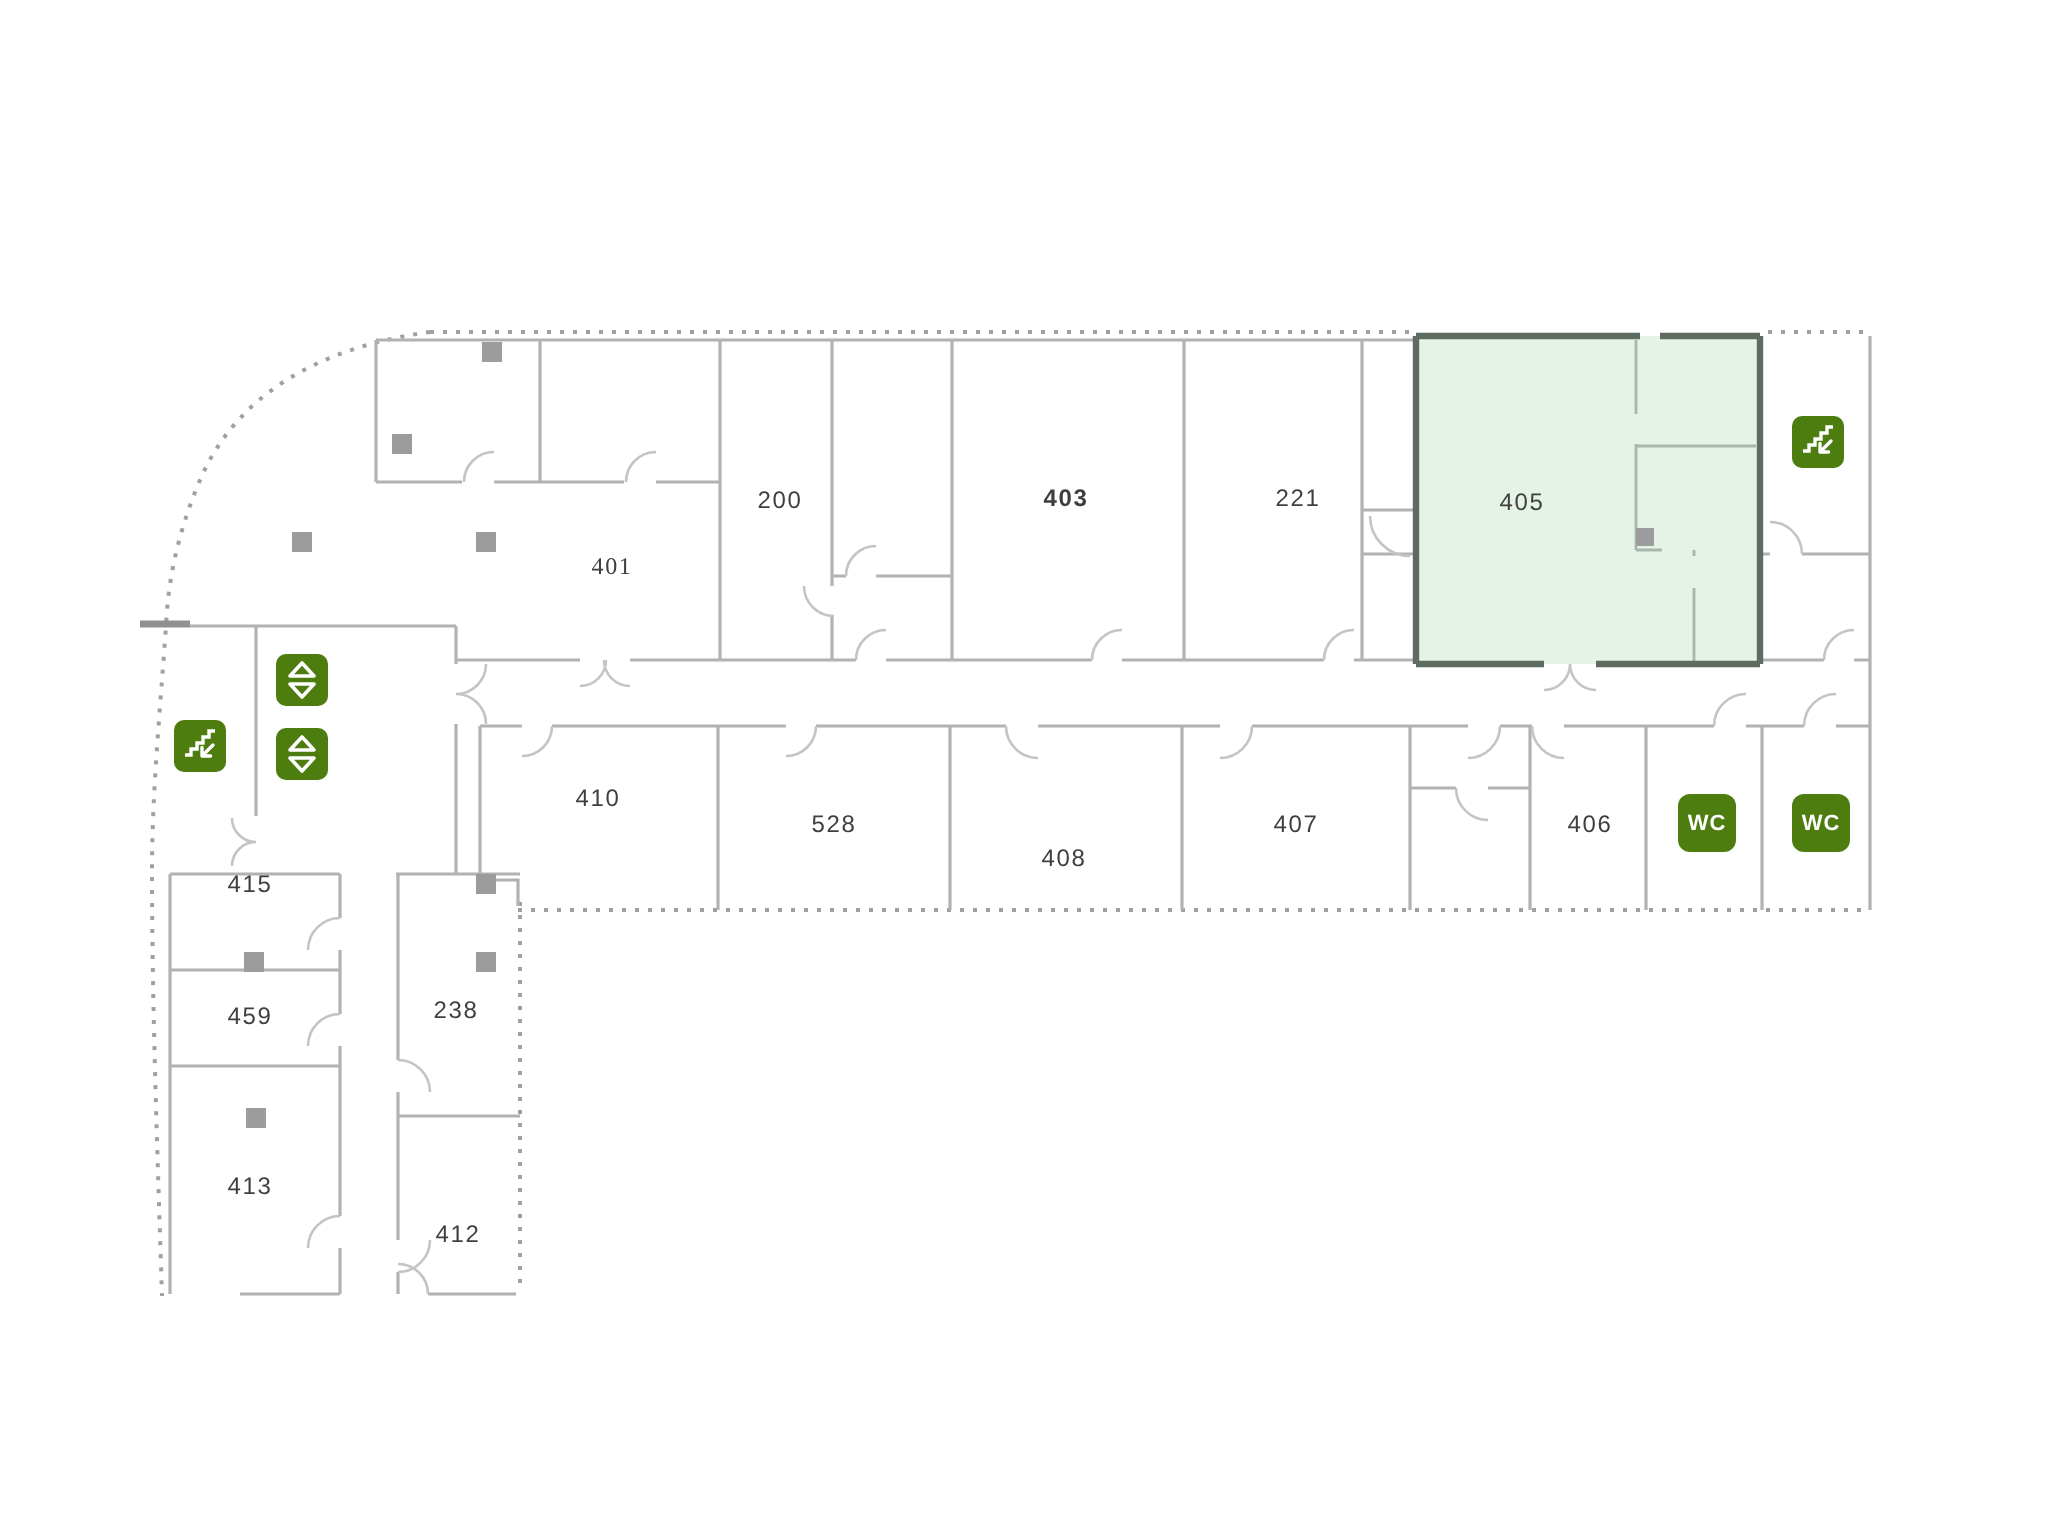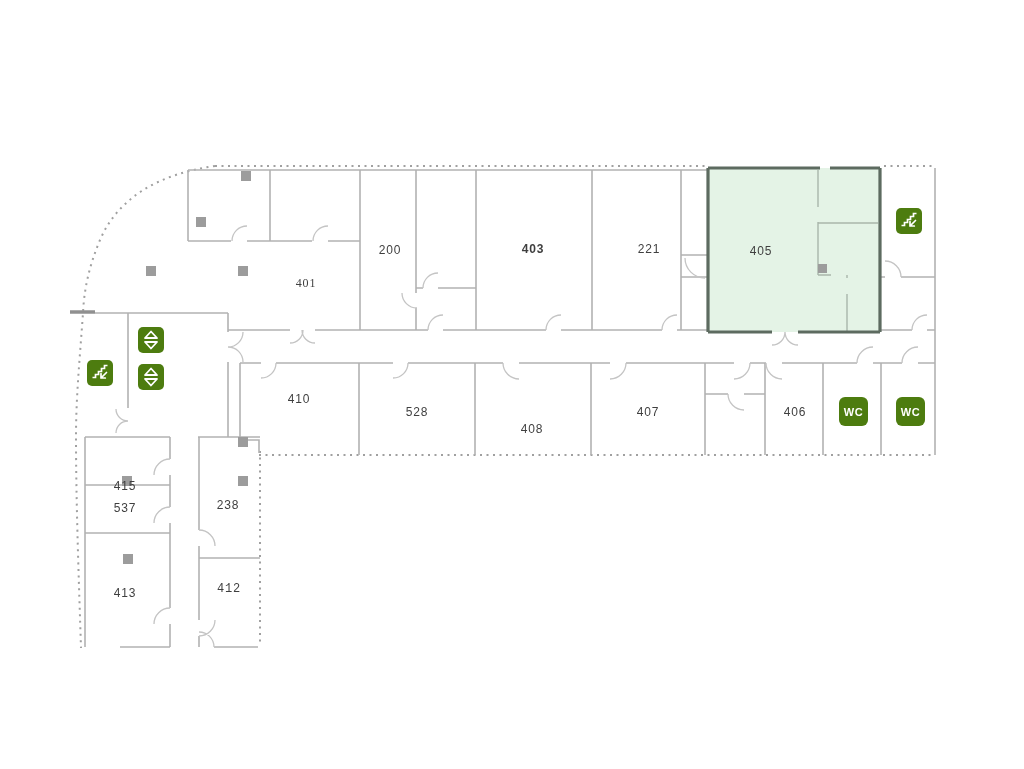--- a/index.html
+++ b/index.html
@@ -149,24 +149,24 @@
   <div class="room-label" style="left:368px;top:243px;">200</div>
   <div class="room-label" style="left:511px;top:242px;font-weight:bold;">403</div>
   <div class="room-label" style="left:627px;top:242px;">221</div>
   <div class="room-label" style="left:739px;top:244px;">405</div>
   <div class="room-label" style="left:773px;top:405px;">406</div>
   <div class="room-label" style="left:626px;top:405px;">407</div>
   <div class="room-label" style="left:510px;top:422px;">408</div>
   <div class="room-label" style="left:395px;top:405px;">528</div>
   <div class="room-label" style="left:277px;top:392px;">410</div>
   <div class="room-label" style="left:206px;top:498px;">238</div>
-  <div class="room-label" style="left:207px;top:582px;font-family:Liberation Mono, monospace;">412</div>
+  <div class="room-label" style="left:207px;top:610px;">412</div>
   <div class="room-label" style="left:103px;top:586px;">413</div>
-  <div class="room-label" style="left:103px;top:501px;">537</div>
-  <div class="room-label" style="left:103px;top:479px;">415</div>
+  <div class="room-label" style="left:103px;top:501px;">459</div>
+  <div class="room-label" style="left:103px;top:435px;">415</div>
 
   <div class="icon" style="left:87px;top:360px;">
     <svg width="26" height="26" viewBox="0 0 26 26">
       <path d="M5.5 17.5 H8.5 V14.5 H11.5 V11.5 H14.5 V8.5 H17.5 V5.5 H20.5" fill="none" stroke="#ffffff" stroke-width="1.7"></path>
       <path d="M19.5 12.5 L14 18 M14 18 H18.3 M14 18 V13.7" fill="none" stroke="#ffffff" stroke-width="1.7" stroke-linecap="round"></path>
     </svg>
   </div>
 
   <div class="icon" style="left:138px;top:327px;">
     <svg width="26" height="26" viewBox="0 0 26 26">

